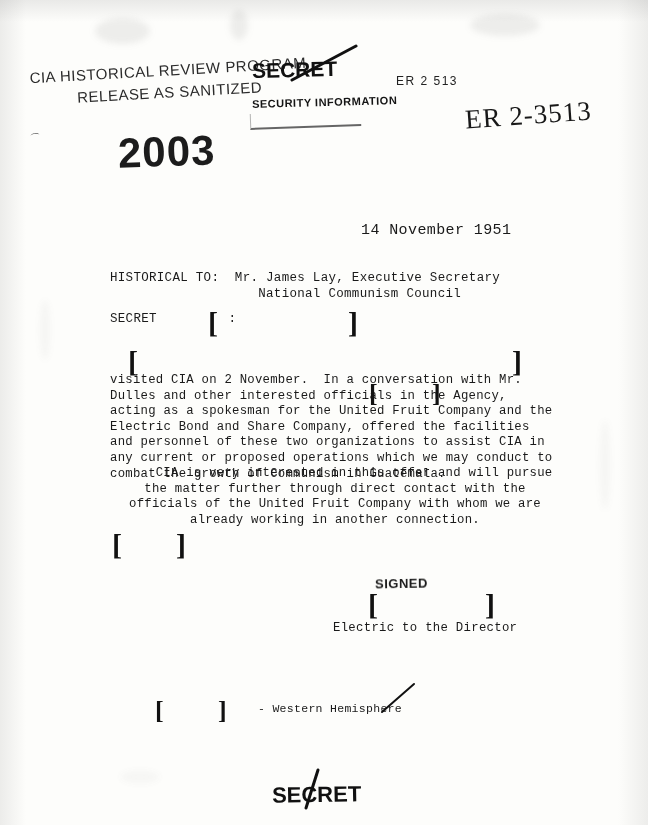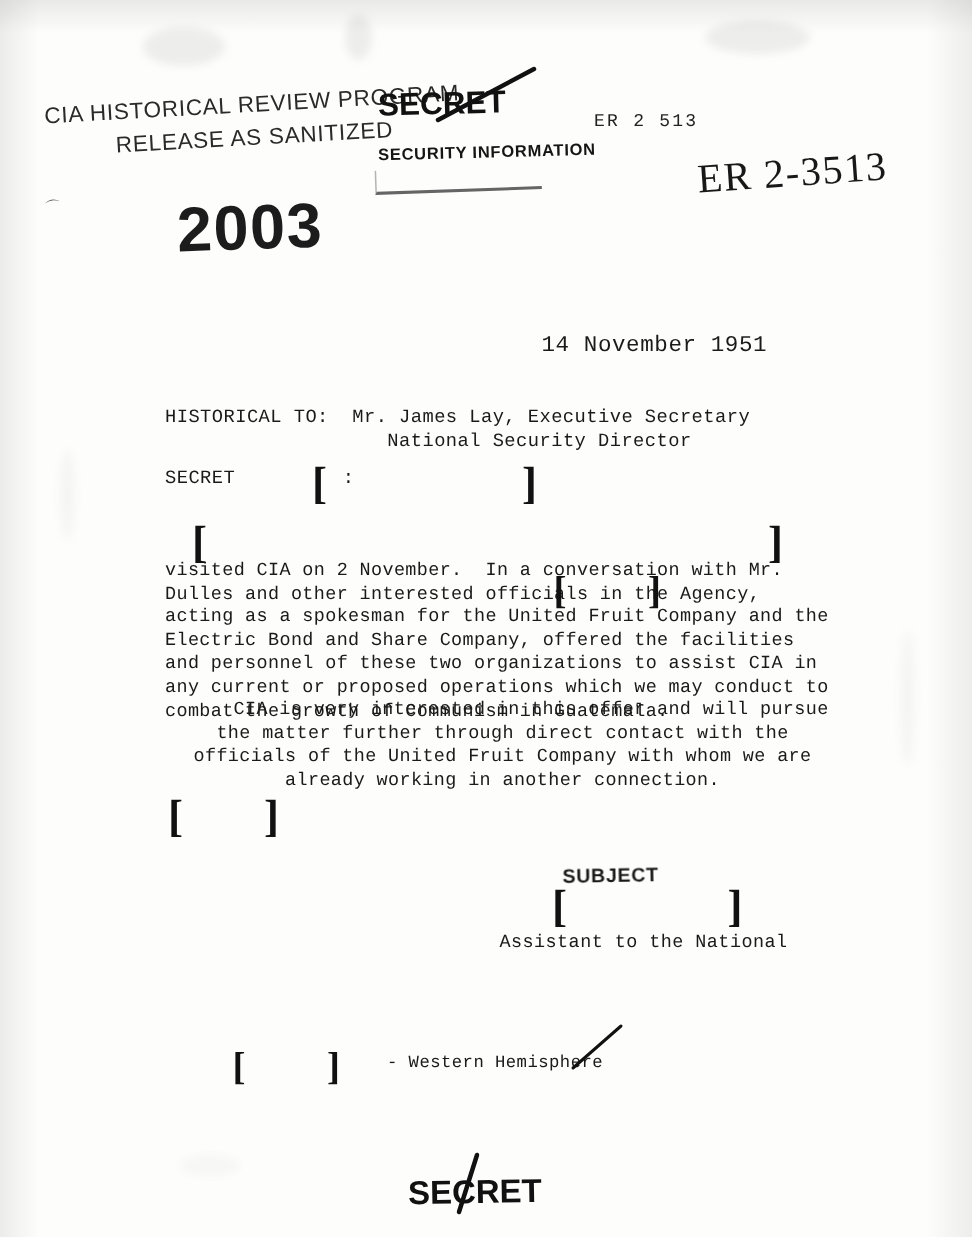--- a/index.html
+++ b/index.html
@@ -118,21 +118,21 @@
     left: 288px;
     top: 44px;
     width: 72px;
     height: 40px;
     pointer-events: none;
   }
   .er-typed {
     position: absolute;
     left: 396px;
     top: 74px;
-    font-family: Liberation Mono, monospace;
+    font-family: Liberation Sans, sans-serif;
     font-size: 12px;
     letter-spacing: 1.5px;
     color: #222;
     text-align: right;
   }
   .er-hand {
     position: absolute;
     left: 465px;
     top: 100px;
     font-family: "Liberation Serif", serif;
@@ -292,21 +292,21 @@
   <svg class="slash-top" viewBox="0 0 72 40">
     <line x1="68" y1="2" x2="4" y2="36" stroke="#111" stroke-width="3" stroke-linecap="round"></line>
   </svg>
 
   <div class="er-typed">ER 2  513</div>
   <div class="er-hand">ER 2-3513</div>
 
   <div class="doc-date">14 November 1951</div>
 
   <div class="memo-to"><span>HISTORICAL TO:</span>  <span>Mr. James Lay, Executive Secretary</span>
-                   <span>National Security Director</span></div>
+                   <span>National Communism Council</span></div>
 
   <div class="subject-line">
     <span>SECRET</span>
     <span style="display:inline-block;width:56px;"></span>
     <span>:</span>
   </div>
   <div class="bracket big" style="left:208px; top:306px;">[</div>
   <div class="bracket big" style="left:348px; top:306px;">]</div>
 
   <div class="bracket big" style="left:128px; top:345px;">[</div>
@@ -314,24 +314,24 @@
 
   <div class="para p1">visited CIA on 2 November.  In a conversation with Mr. Dulles and other interested officials in the Agency,             acting as a spokesman for the United Fruit Company and the Electric Bond and Share Company, offered the facilities and personnel of these two organizations to assist CIA in any current or proposed operations which we may conduct to combat the growth of Communism in Guatemala.</div>
   <div class="bracket" style="left:369px; top:379px;">[</div>
   <div class="bracket" style="left:432px; top:379px;">]</div>
 
   <div class="para p2">     CIA is very interested in this offer and will pursue the matter further through direct contact with the officials of the United Fruit Company with whom we are already working in another connection.</div>
 
   <div class="bracket big" style="left:112px; top:528px;">[</div>
   <div class="bracket big" style="left:176px; top:528px;">]</div>
 
-  <div class="signed-stamp">SUBJECT</div>
+  <div class="signed-stamp">SIGNED</div>
   <div class="bracket big" style="left:368px; top:588px;">[</div>
   <div class="bracket big" style="left:485px; top:588px;">]</div>
-  <div class="title-line">Assistant to the National</div>
+  <div class="title-line">Electric to the Director</div>
 
   <div class="bracket" style="left:155px; top:696px;">[</div>
   <div class="bracket" style="left:218px; top:696px;">]</div>
   <div class="dist-wh">- Western Hemisphere</div>
   <svg class="dist-slash" viewBox="0 0 40 34">
     <line x1="36" y1="2" x2="4" y2="30" stroke="#111" stroke-width="2" stroke-linecap="round"></line>
   </svg>
 
   <div class="stamp-secret-bottom">SECRET</div>
   <svg class="slash-bottom" viewBox="0 0 24 42">

